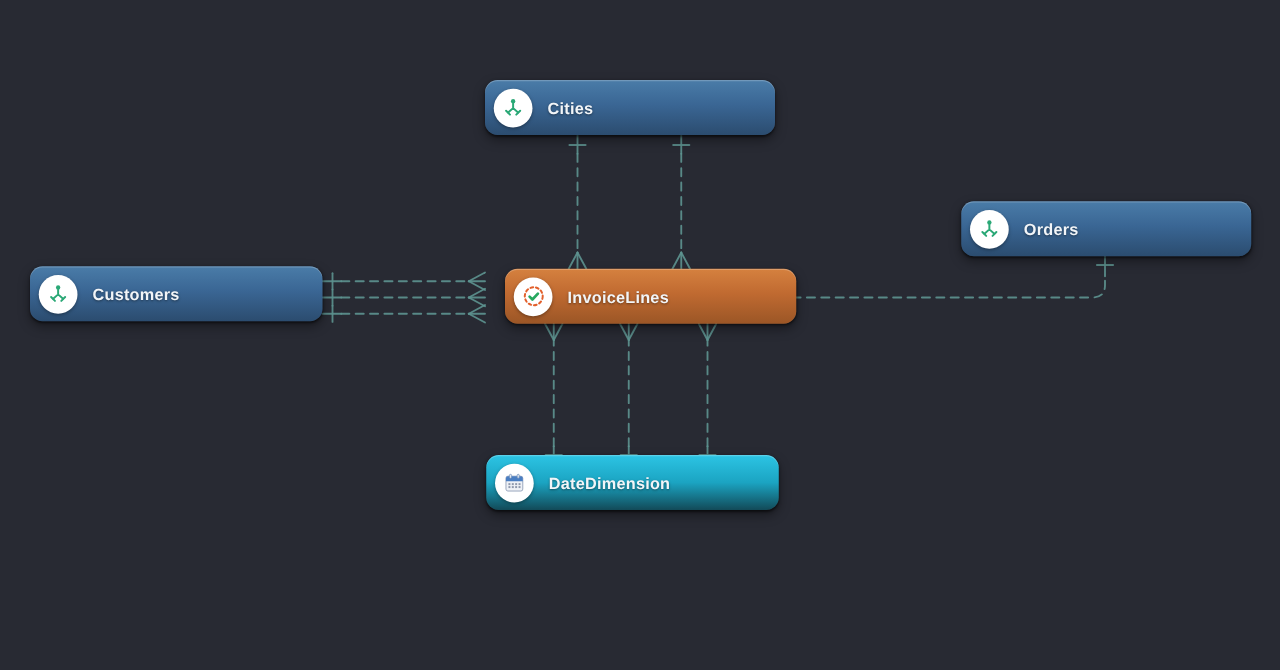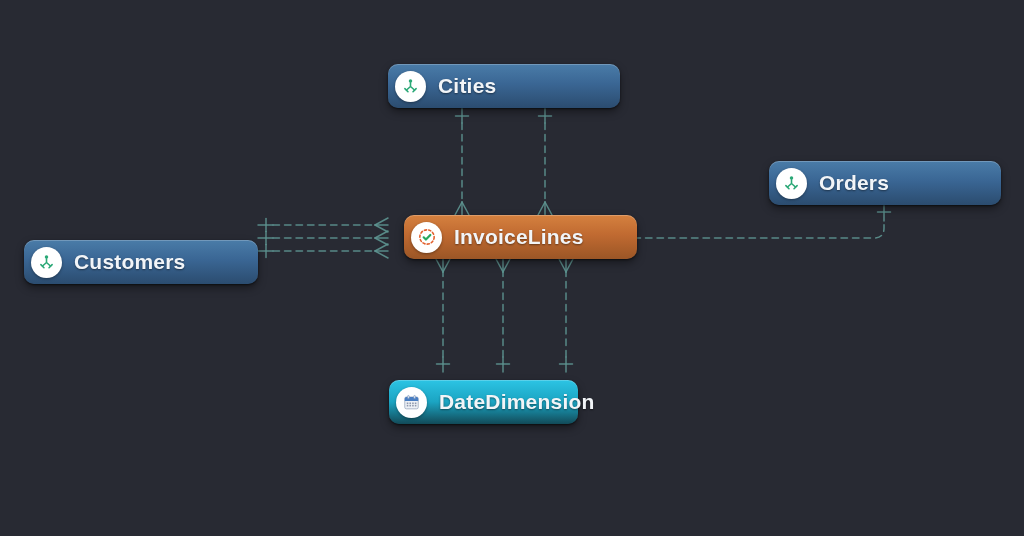--- a/index.html
+++ b/index.html
@@ -8,36 +8,36 @@
     background:#282a33;font-family:"Liberation Sans",sans-serif;
   }
   .wires{position:absolute;left:0;top:0;z-index:1;}
   .node{
     position:absolute;z-index:2;height:44px;border-radius:10px;
     display:flex;align-items:center;gap:12px;padding-left:7px;box-sizing:border-box;
     box-shadow:0 4px 9px rgba(0,0,0,.40),0 1px 2px rgba(0,0,0,.55),inset 0 1px 0 rgba(255,255,255,.22);
     cursor:pointer;
   }
   .node .nlabel{
-    color:#f2f5f8;font-size:21px;font-weight:700;letter-spacing:.2px;
+    color:#f2f5f8;font-size:13px;font-weight:700;letter-spacing:.2px;
     text-shadow:0 1px 2px rgba(0,0,0,.45);white-space:nowrap;text-align:right;
   }
   .badge{
     width:31px;height:31px;border-radius:50%;background:#ffffff;flex:0 0 31px;
     display:flex;align-items:center;justify-content:center;
     box-shadow:0 1px 3px rgba(0,0,0,.35);
   }
   .grad-blue{background:linear-gradient(180deg,#4a7ca8 0%,#3a6694 45%,#2b4c6f 100%);}
   .grad-orange{background:linear-gradient(180deg,#d5813f 0%,#c06a31 45%,#9b5626 100%);}
   .grad-cyan{background:linear-gradient(180deg,#2cc4e4 0%,#1ba4c2 50%,#124a58 100%);}
   .n-cities{left:388px;top:64px;width:232px;}
-  .n-customers{left:24px;top:213px;width:234px;margin-top:27px;}
+  .n-customers{left:24px;top:213px;width:234px;}
   .n-invoicelines{left:404px;top:215px;width:233px;}
   .n-orders{left:769px;top:161px;width:232px;}
-  .n-datedimension{left:389px;top:380px;width:189px;}
+  .n-datedimension{left:389px;top:364px;width:234px;}
 </style>
 </head>
 <body>
 
 <div class="stage">
 
   <svg id="wires" class="wires" width="1024" height="536">
       <g>
         <line x1="462" y1="108" x2="462" y2="123" stroke="#5d9490" stroke-width="1.5" stroke-linecap="round" stroke-opacity="0.9"></line>
         <line x1="455.5" y1="116" x2="468.5" y2="116" stroke="#5d9490" stroke-width="1.5" stroke-linecap="round" stroke-opacity="0.9"></line>

